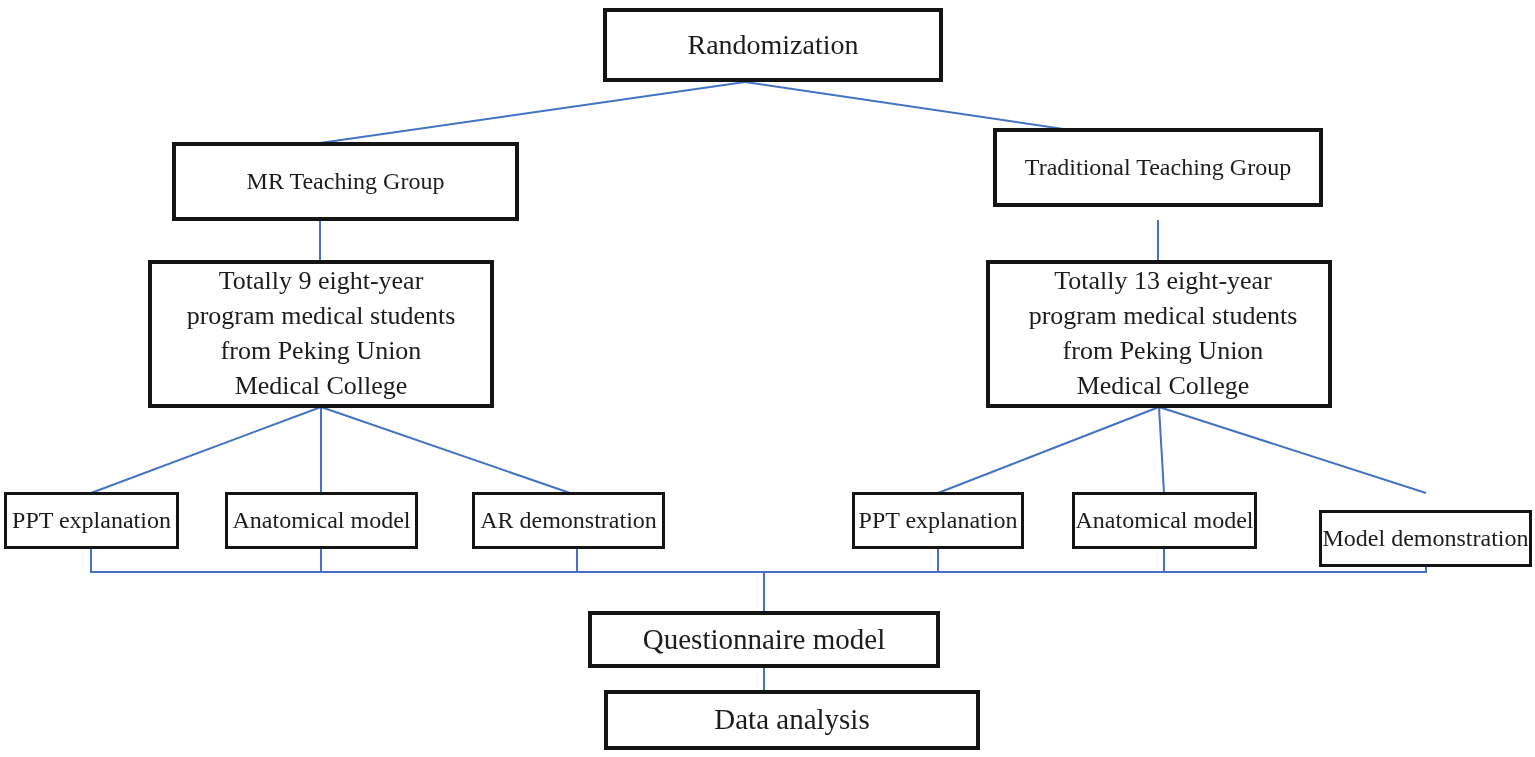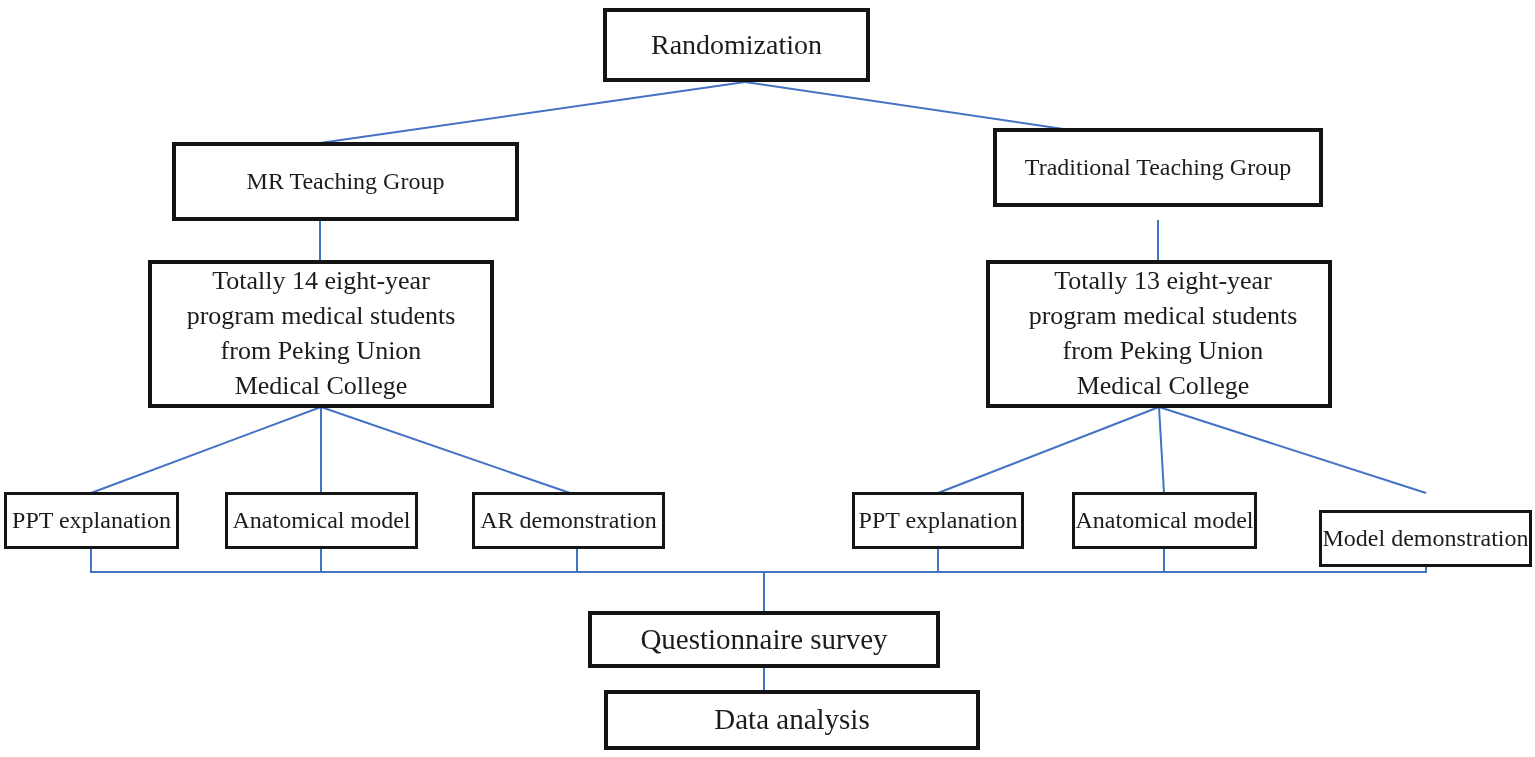--- a/index.html
+++ b/index.html
@@ -74,29 +74,29 @@
     <line x1="321" y1="548" x2="321" y2="572"></line>
     <line x1="577" y1="548" x2="577" y2="572"></line>
     <line x1="938" y1="548" x2="938" y2="572"></line>
     <line x1="1164" y1="548" x2="1164" y2="572"></line>
 
     <line x1="764" y1="572" x2="764" y2="612"></line>
 
     <line x1="764" y1="667" x2="764" y2="691"></line>
   </svg>
 
-  <div class="node title" style="left:603px;top:8px;width:267px;height:74px;">Randomization</div>
+  <div class="node title" style="left:603px;top:8px;width:340px;height:74px;">Randomization</div>
 
   <div class="node group" style="left:172px;top:142px;width:347px;height:79px;text-align:right;">MR Teaching Group</div>
 
   <div class="node group" style="left:993px;top:128px;width:330px;height:79px;">Traditional Teaching Group</div>
 
   <div class="node cohort" style="left:148px;top:260px;width:346px;height:148px;">
     <div>
-        <div>Totally 14 eight-year</div>
+        <div>Totally 9 eight-year</div>
         <div>program medical students</div>
         <div>from  Peking Union</div>
         <div>Medical College</div>
       </div>
   </div>
 
   <div class="node cohort" style="left:986px;top:260px;width:346px;height:148px;padding-left:8px;">
     <div>
         <div>Totally 13 eight-year</div>
         <div>program medical students</div>
@@ -110,17 +110,17 @@
   <div class="node small" style="left:225px;top:492px;width:193px;height:57px;">Anatomical model</div>
 
   <div class="node small" style="left:472px;top:492px;width:193px;height:57px;">AR demonstration</div>
 
   <div class="node small" style="left:852px;top:492px;width:172px;height:57px;">PPT explanation</div>
 
   <div class="node small" style="left:1072px;top:492px;width:185px;height:57px;">Anatomical model</div>
 
   <div class="node small" style="left:1319px;top:481px;width:213px;height:57px;margin-top:29px;">Model demonstration</div>
 
-  <div class="node bottom" style="left:588px;top:611px;width:352px;height:57px;">Questionnaire survey</div>
+  <div class="node bottom" style="left:588px;top:611px;width:352px;height:57px;">Questionnaire model</div>
 
   <div class="node bottom" style="left:604px;top:690px;width:376px;height:60px;">Data analysis</div>
 
 </div>
 
 </body></html>

